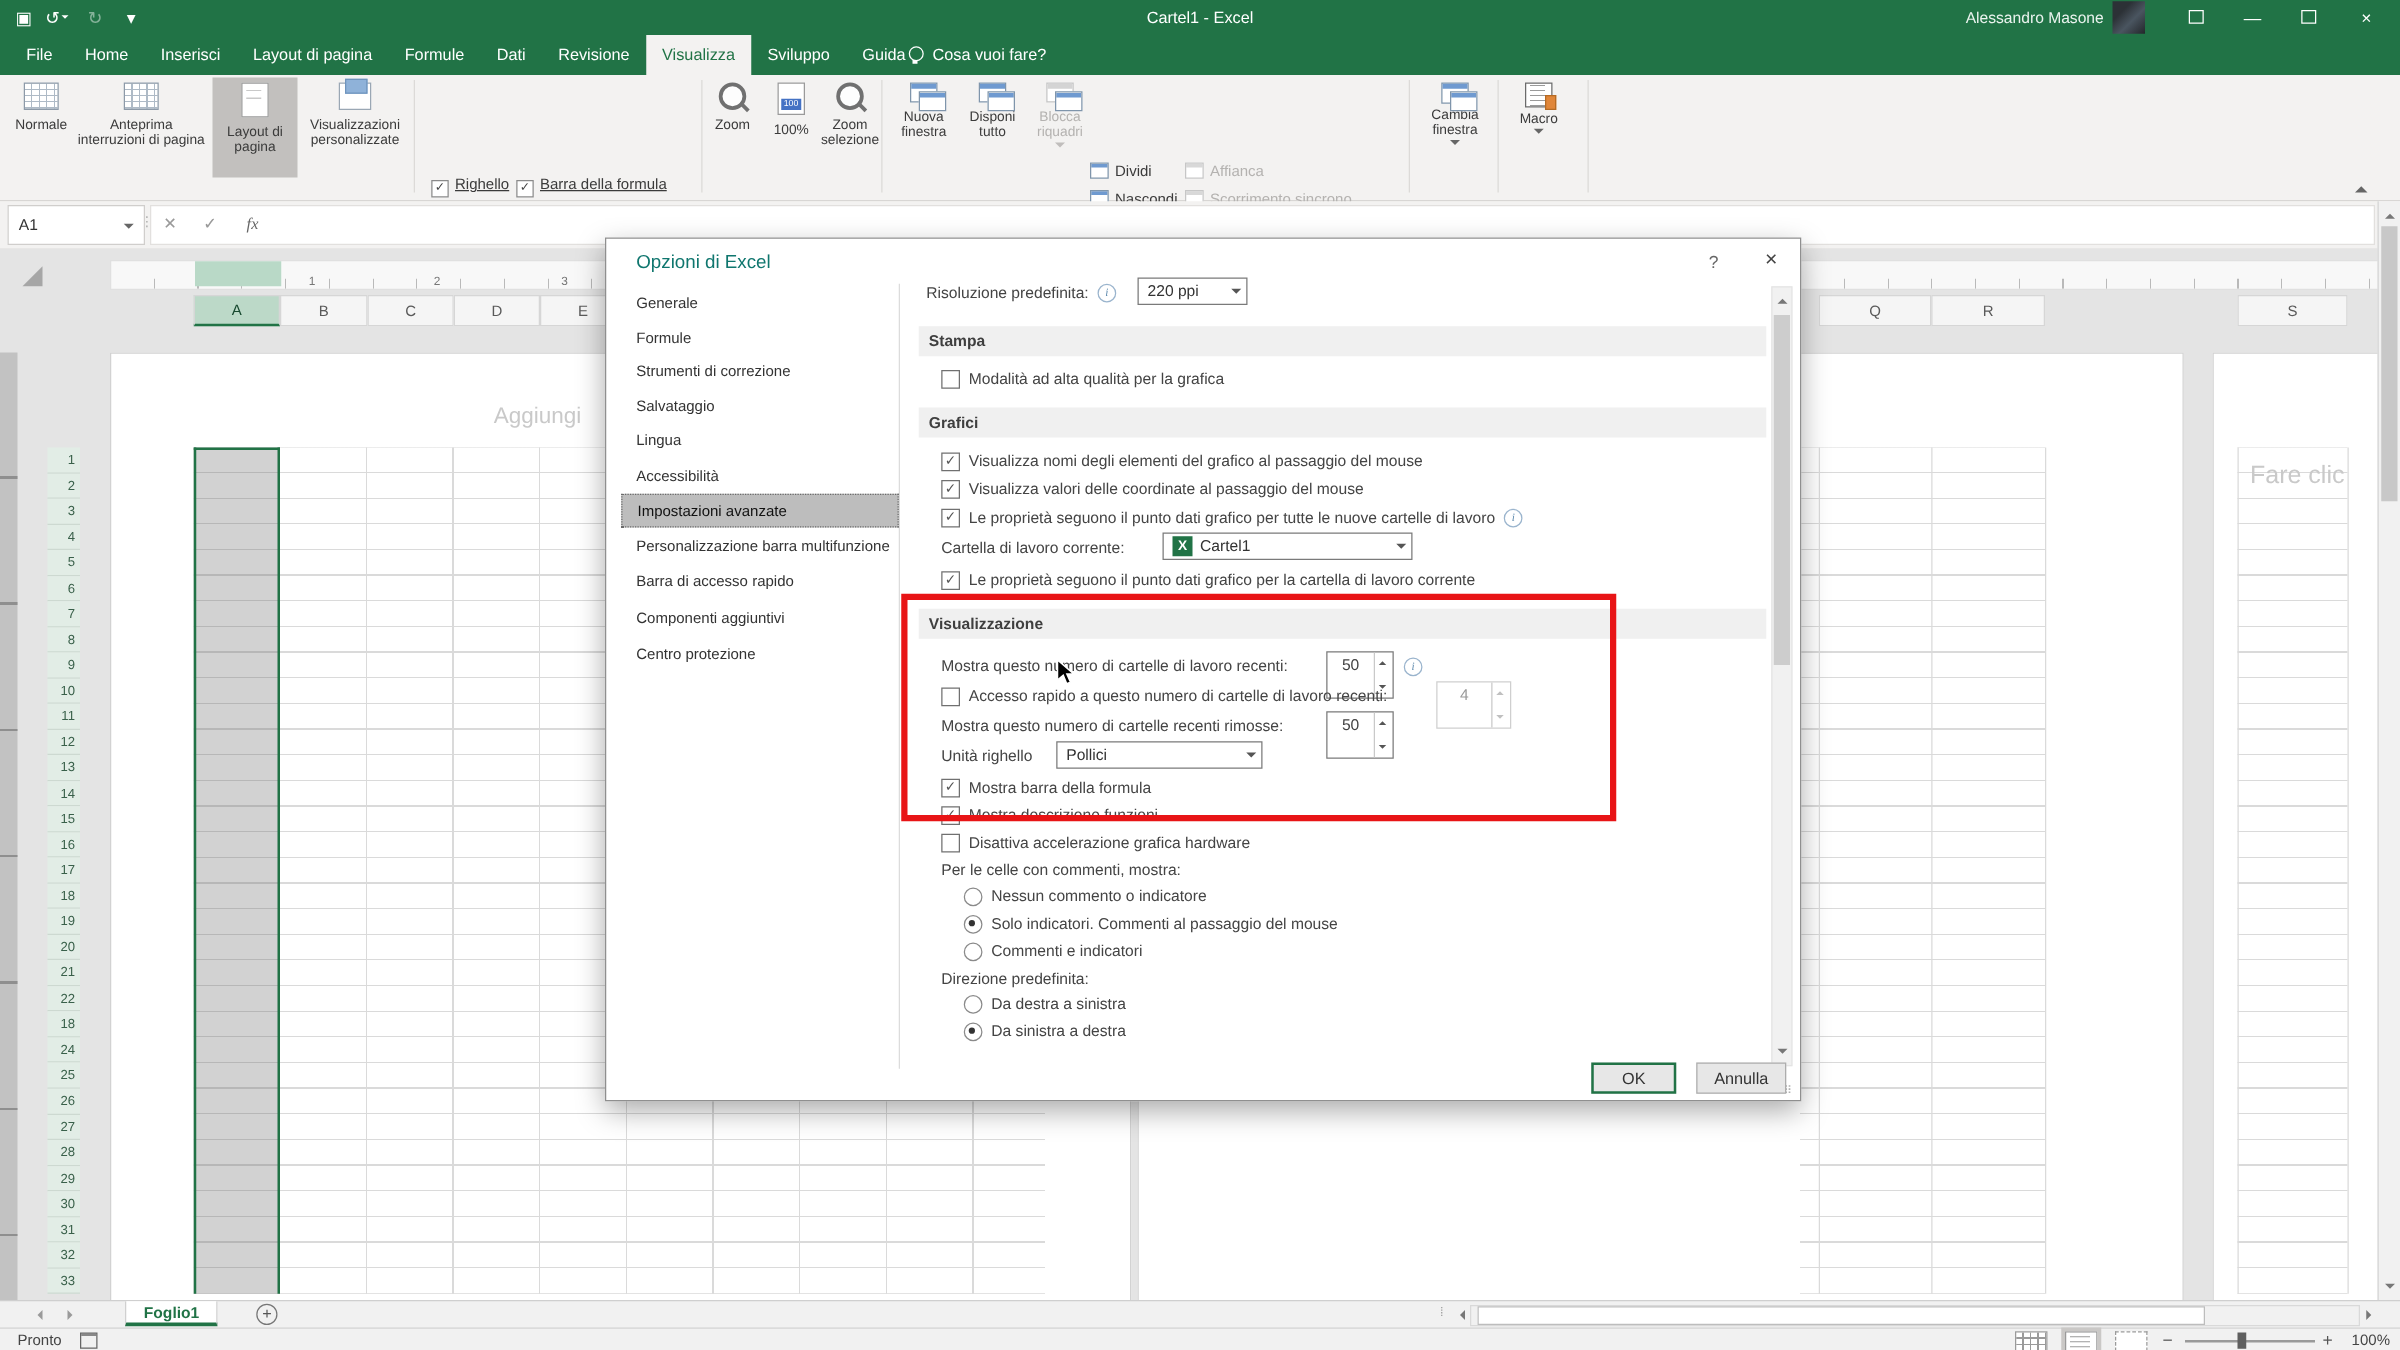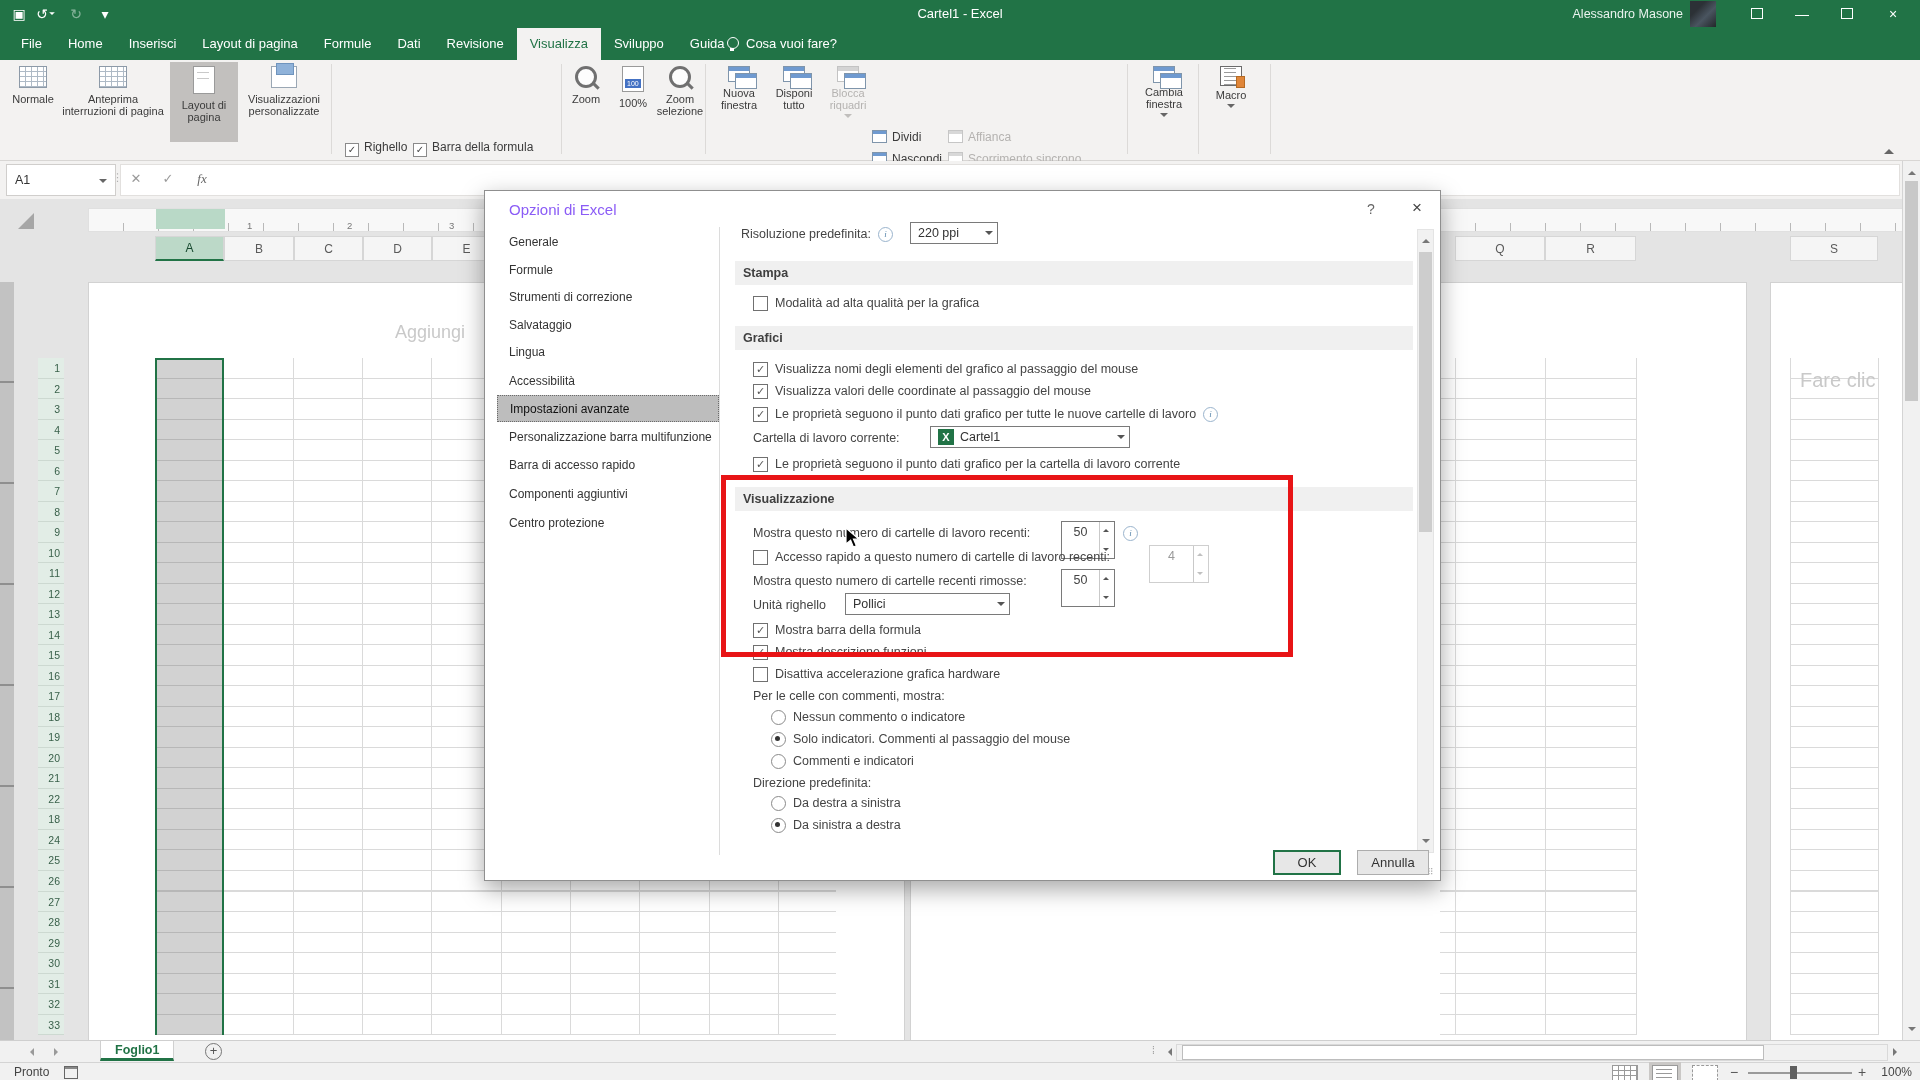--- a/index.html
+++ b/index.html
@@ -27,21 +27,21 @@
   
   #ribbon{left:0;top:60px;width:1920px;height:100px;background:#f3f2f1;border-bottom:1px solid #d8d6d4;}
   .rsep{top:4px;width:1px;height:90px;background:#dcdad8;}
   .rgl{top:84px;font-size:11px;color:#6a6866;text-align:left;margin-top:44px;}
   .bigbtn{top:2px;height:80px;text-align:center;font-size:11px;color:#3b3b3b;cursor:default;}
   .bigbtn .ic{margin:4px auto 3px auto;}
   .bigbtn.sel{background:#c2c0be;}
   .bigbtn.dis{color:#b4b2b0;}
   .smallbtn{height:20px;font-size:12px;color:#3b3b3b;white-space:nowrap;}
   .smallbtn.dis{color:#b4b2b0;}
-  .rcheck{font-size:12px;color:#3b3b3b;white-space:nowrap;}
+  .rcheck{font-size:12px;color:#3b3b3b;white-space:nowrap;text-decoration:underline;}
   .cbx{display:inline-block;width:12px;height:12px;border:1px solid #8a8a8a;background:#fff;font-size:10px;line-height:12px;text-align:center;color:#444;vertical-align:-2px;margin-right:5px;}
   .caret{display:inline-block;width:0;height:0;border:4px solid transparent;border-top-color:#666;vertical-align:middle;}
   .caret.dis{border-top-color:#c0bebc;}
   
   .icon-sheetgrid{width:26px;height:20px;border:1px solid #8d9aa8;background:#fff;background-image:repeating-linear-gradient(to right,transparent 0 5px,#aebac6 5px 6px),repeating-linear-gradient(to bottom,transparent 0 4px,#aebac6 4px 5px);}
   .icon-page{width:20px;height:26px;border:1px solid #9a9a9a;background:#fff;background-image:linear-gradient(#c9c9c9 1px,transparent 1px),linear-gradient(#c9c9c9 1px,transparent 1px);background-size:12px 6px;background-position:3px 5px,3px 11px;background-repeat:no-repeat;}
   .icon-custom{width:24px;height:20px;border:1px solid #9aa7b4;background:#fff;position:relative;}
   .icon-custom:after{content:"";position:absolute;left:4px;top:-4px;width:16px;height:10px;background:#8fb2d9;border:1px solid #6f94bd;}
   .icon-mag{width:16px;height:16px;border:3px solid #707070;border-radius:50%;position:relative;background:#fdfdfd;}
   .icon-mag:after{content:"";position:absolute;left:13px;top:15px;width:9px;height:3px;background:#707070;transform:rotate(45deg);}
@@ -71,21 +71,21 @@
   .rowhead{left:38px;width:26px;background:#e2ede6;border-bottom:1px solid #cdd9d1;font-size:10.5px;color:#39604a;text-align:right;padding-right:4px;box-sizing:border-box;}
   .ghost{color:#c9c9c9;}
   .vruler{left:0;top:83px;width:14px;height:758px;background:#c2c2c2;background-image:repeating-linear-gradient(to bottom,transparent 0 99px,#8f8f8f 99px 101px);}
   .gridarea{background-image:repeating-linear-gradient(to bottom,transparent 0 19.5px,#dadada 19.5px 20.52px),repeating-linear-gradient(to right,transparent 0 68.3px,#dadada 68.3px 69.33px);}
   .gridrows{background-image:repeating-linear-gradient(to bottom,transparent 0 19.5px,#dadada 19.5px 20.52px);}
   .vline{width:1px;background:#dadada;}
   #colA-overlay{background:rgba(90,90,90,0.27);border-left:2px solid #217346;border-right:2px solid #217346;border-top:2px solid #217346;box-sizing:border-box;}
   #select-all{left:18px;top:14px;width:0;height:0;border-left:16px solid transparent;border-bottom:16px solid #a6a6a6;}
   
   #dialog{left:484px;top:190px;width:955px;height:689px;background:#fff;border:1px solid #8f8f8f;box-shadow:0 8px 22px rgba(0,0,0,0.35);font-size:12.5px;color:#444;}
-  #dlg-title{left:24px;top:10px;font-size:15px;color:#8b5cf6;}
+  #dlg-title{left:24px;top:10px;font-size:15px;color:#0f766e;}
   #dlg-help{left:876px;top:10px;width:20px;font-size:14px;color:#666;text-align:center;}
   #dlg-close{left:916px;top:4px;width:32px;height:26px;font-size:17px;color:#444;text-align:center;line-height:26px;}
   #dlg-navsep{left:234px;top:36px;width:1px;height:628px;background:#dcdcdc;}
   .navitem{left:12px;width:222px;height:27px;line-height:27px;padding-left:12px;font-size:12px;color:#333;box-sizing:border-box;}
   .navitem.sel{background:#bdbdbd;border:1px dotted #6b6b6b;color:#111;}
   .band{background:#f0f0f0;height:24px;line-height:24px;font-weight:bold;color:#3f3f3f;padding-left:8px;box-sizing:border-box;}
   .drow{height:24px;display:flex;align-items:center;gap:7px;font-size:12.5px;color:#444;}
   .dcheck{width:13px;height:13px;border:1px solid #707070;background:#fff;font-size:11px;line-height:13px;text-align:center;color:#555;flex:none;}
   .dradio{width:13px;height:13px;border:1px solid #8a8a8a;border-radius:50%;background:#fff;position:relative;flex:none;}
   .dradio.on:after{content:"";position:absolute;left:3px;top:3px;width:5px;height:5px;border-radius:50%;background:#333;}

